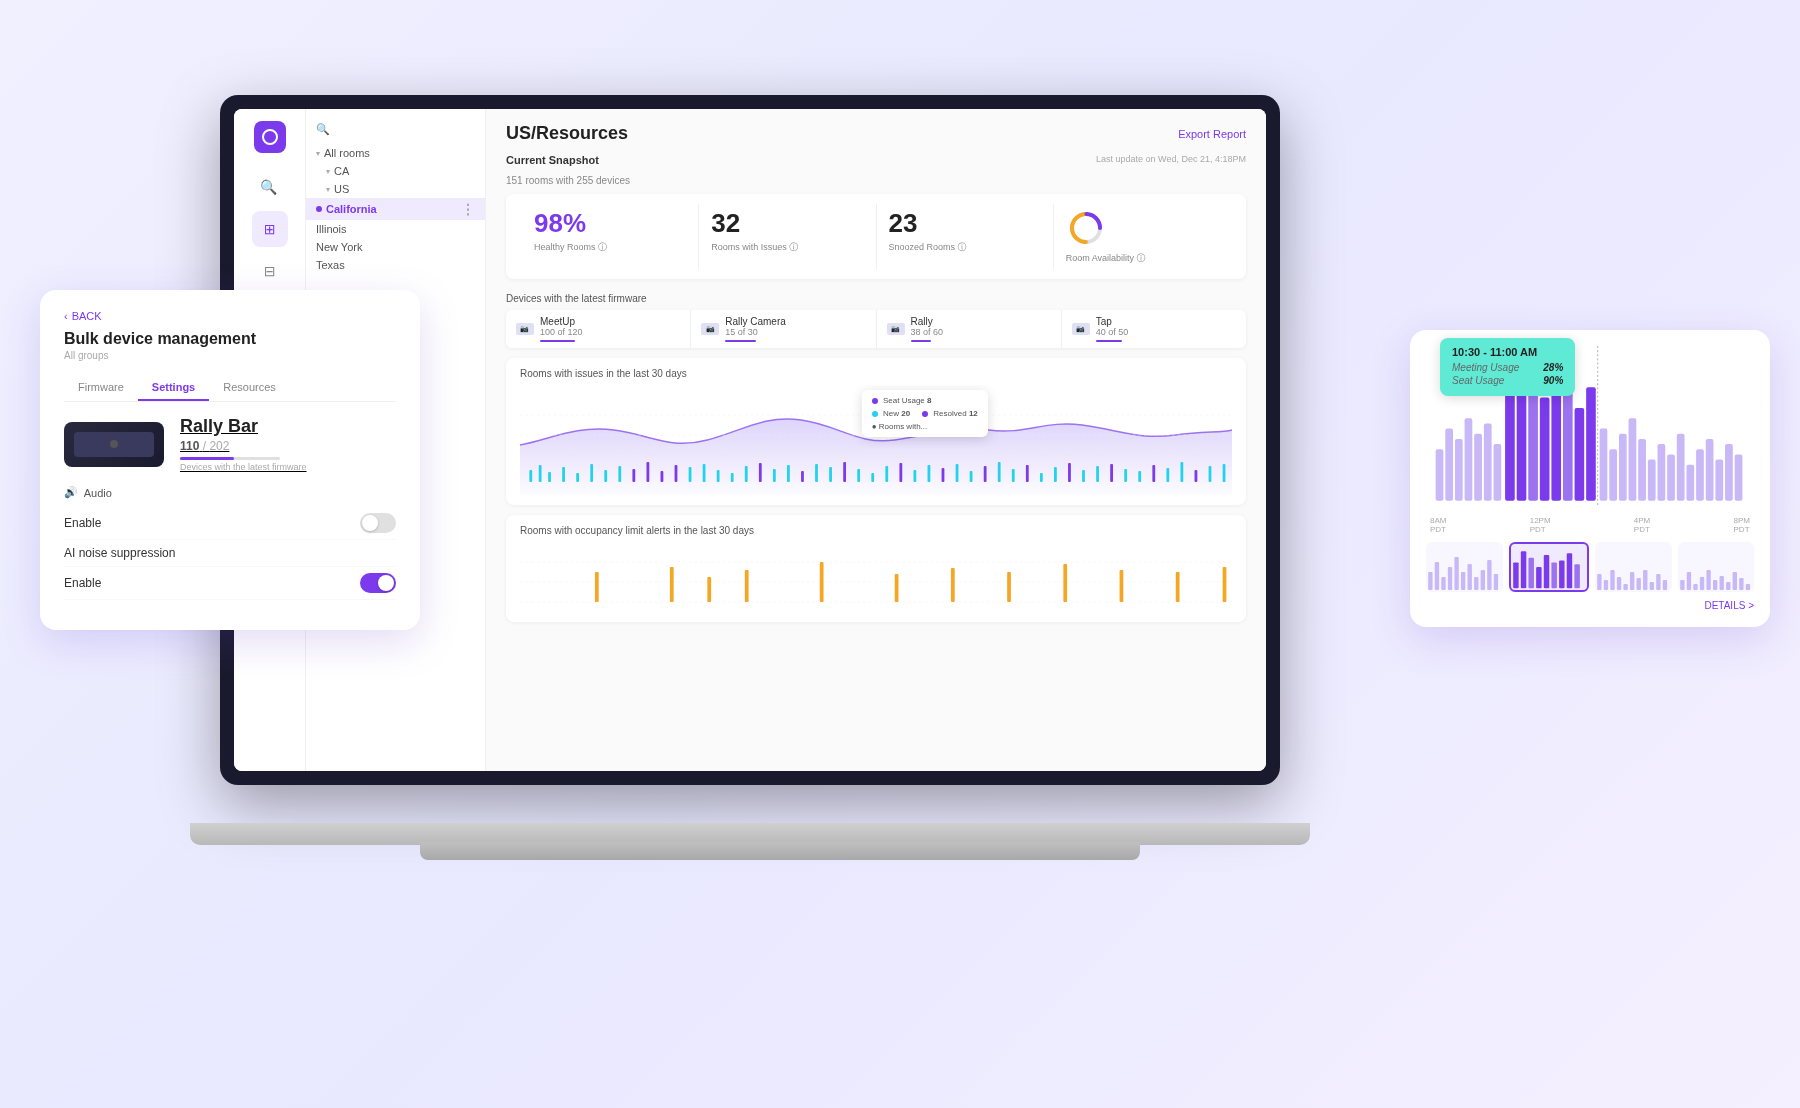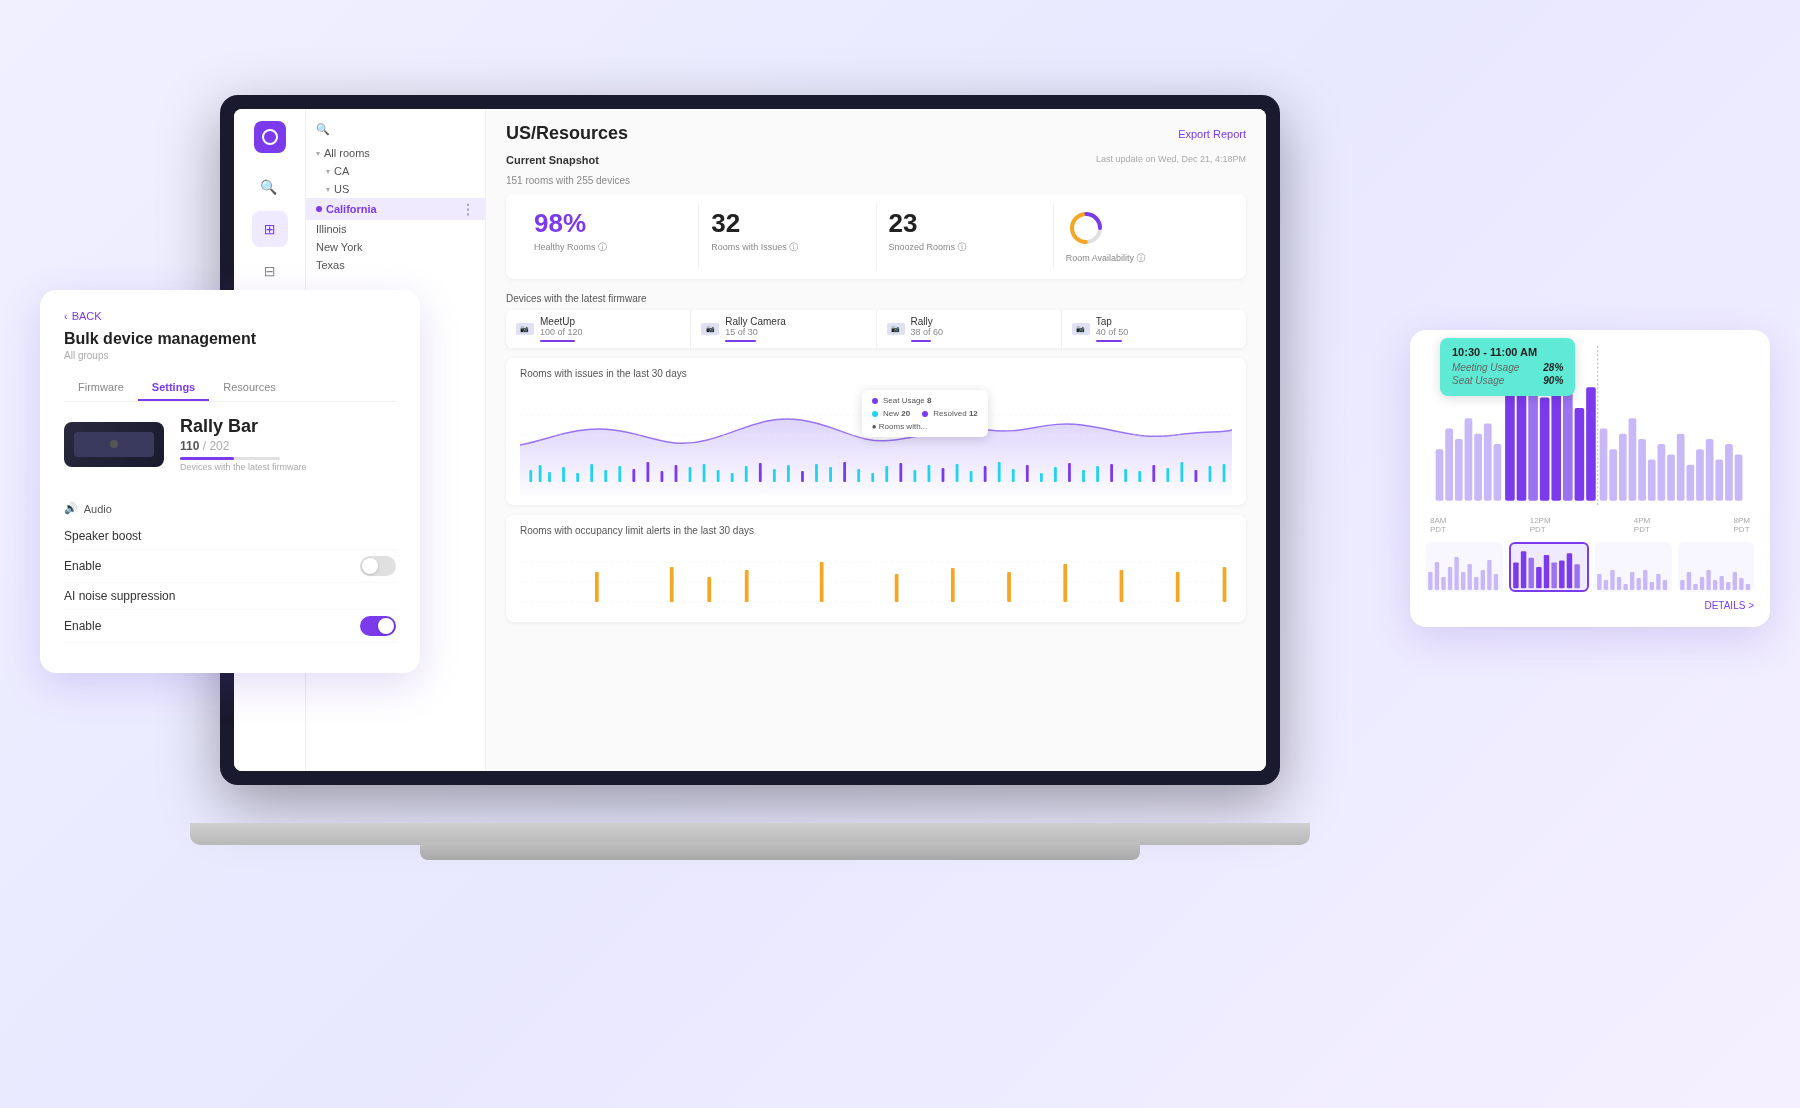--- a/index.html
+++ b/index.html
@@ -291,21 +291,22 @@
       color: #888;
       cursor: pointer;
       border-bottom: 2px solid transparent;
     }
     .panel-tab.active { color: #7c3aed; border-bottom-color: #7c3aed; font-weight: 600; }
 
     .device-preview {
       display: flex;
       align-items: center;
       gap: 16px;
-      margin-bottom: 30px;
+      margin-bottom: 14px;
+      text-decoration: underline;
     }
     .device-img {
       width: 100px;
       height: 45px;
       background: linear-gradient(135deg, #2a2a3e 0%, #1a1a2e 100%);
       border-radius: 8px;
       display: flex;
       align-items: center;
       justify-content: center;
     }
@@ -746,23 +747,20 @@
       <div class="device-progress-label">Devices with the latest firmware</div>
     </div>
   </div>
 
   <div class="settings-section">
     <div class="settings-group-title">
       <span>🔊</span>
       <span>Audio</span>
     </div>
     <div class="settings-row">
-      <div class="settings-row-label">Speaker boost</div>
-    </div>
-    <div class="settings-row">
       <div class="settings-row-label">Enable</div>
       <div class="toggle off">
         <div class="toggle-knob"></div>
       </div>
     </div>
     <div class="settings-row">
       <div class="settings-row-label">AI noise suppression</div>
     </div>
     <div class="settings-row">
       <div class="settings-row-label">Enable</div>

